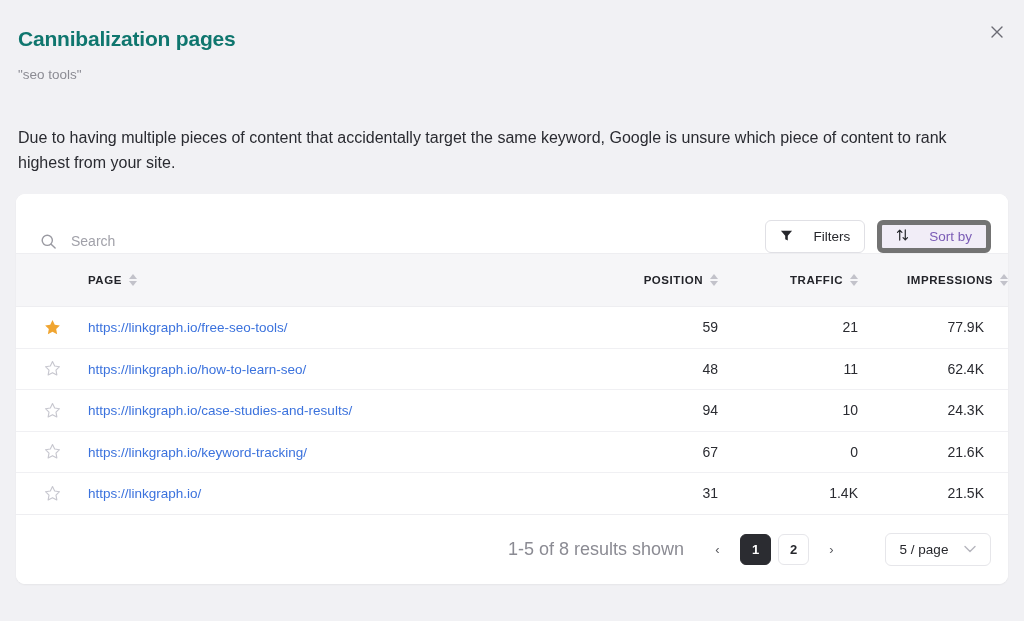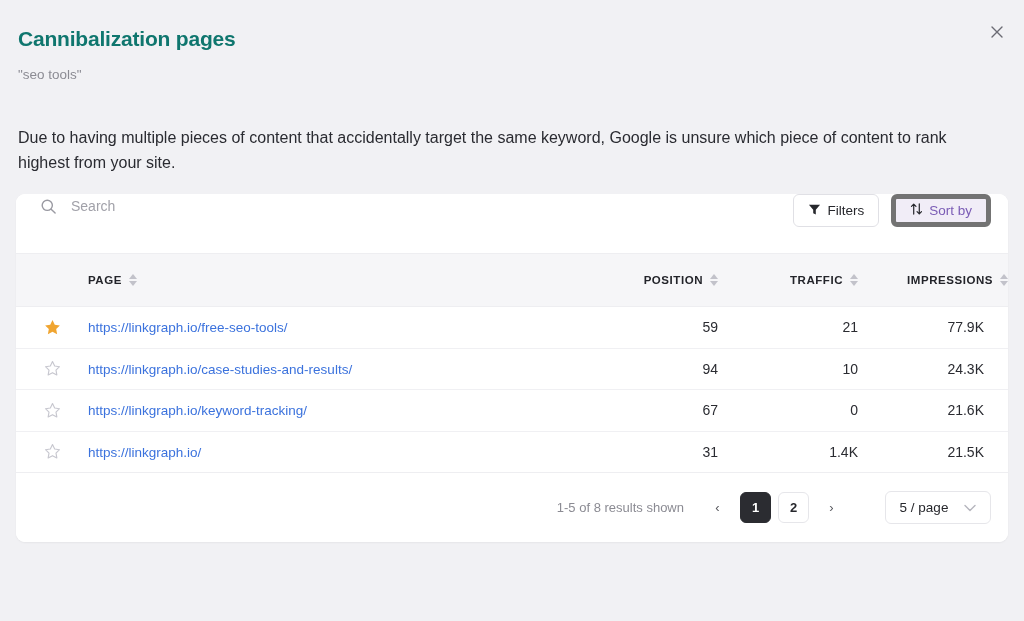--- a/index.html
+++ b/index.html
@@ -77,21 +77,21 @@
     background: #ffffff;
     border-radius: 9px;
     box-shadow: 0 1px 2px rgba(16,18,28,0.05);
     overflow: hidden;
   }
 
   
   .toolbar {
     height: 59px;
     display: flex;
-    align-items: flex-start;
+    align-items: flex-end;
     padding: 0 17px 0 12px;
     background: #fff;
   }
   .search-wrap {
     display: flex;
     align-items: center;
     flex: 1;
     gap: 14px;
     padding-left: 12px;
   }
@@ -106,21 +106,21 @@
     width: 420px;
     padding: 4px 0;
   }
   .search-input::placeholder { color: #a1a1a9; }
 
   .toolbar-actions { display: flex; align-items: center; gap: 12px; }
 
   .btn {
     display: inline-flex;
     align-items: center;
-    gap: 6px;
+    gap: 20px;
     height: 33px;
     padding: 0 14px;
     border-radius: 6px;
     font-size: 13.5px;
     font-weight: 500;
     cursor: pointer;
     font-family: "Liberation Sans", sans-serif;
     white-space: nowrap;
   }
   .btn-filters {
@@ -194,21 +194,21 @@
   .card-footer {
     height: 69px;
     display: flex;
     align-items: center;
     justify-content: flex-end;
     gap: 14px;
     padding: 0 17px 0 0;
     background: #fff;
   }
   .results-text {
-    font-size: 13px;
+    font-size: 18px;
     color: #8b8b93;
     margin-right: 4px;
   }
   .pager { display: flex; align-items: center; gap: 7px; }
   .pg-btn {
     width: 31px;
     height: 31px;
     border-radius: 6px;
     display: flex;
     align-items: center;
@@ -360,20 +360,29 @@
       </thead>
       <tbody id="table-body">
           <tr>
             <td class="cell-star"><button class="star-btn"><svg width="17" height="17" viewBox="0 0 18 18" fill="#f0a531">
                   <path d="M9 1.1 L11.4 6.1 L16.8 6.9 L12.9 10.7 L13.9 16.1 L9 13.5 L4.1 16.1 L5.1 10.7 L1.2 6.9 L6.6 6.1 Z"></path>
                 </svg></button></td>
             <td class="cell-page"><a class="page-link" href="#">https://linkgraph.io/free-seo-tools/</a></td>
             <td class="cell-num">59</td>
             <td class="cell-num">21</td>
             <td class="cell-num last">77.9K</td>
+          </tr>
+          <tr>
+            <td class="cell-star"><button class="star-btn"><svg width="17" height="17" viewBox="0 0 18 18" fill="none" stroke="#c7c7cf" stroke-width="1.2" stroke-linejoin="round">
+                  <path d="M9 1.6 L11.3 6.3 L16.4 7.1 L12.7 10.7 L13.6 15.8 L9 13.4 L4.4 15.8 L5.3 10.7 L1.6 7.1 L6.7 6.3 Z"></path>
+                </svg></button></td>
+            <td class="cell-page"><a class="page-link" href="#">https://linkgraph.io/how-to-learn-seo/</a></td>
+            <td class="cell-num">48</td>
+            <td class="cell-num">11</td>
+            <td class="cell-num last">62.4K</td>
           </tr>
           <tr>
             <td class="cell-star"><button class="star-btn"><svg width="17" height="17" viewBox="0 0 18 18" fill="none" stroke="#c7c7cf" stroke-width="1.2" stroke-linejoin="round">
                   <path d="M9 1.6 L11.3 6.3 L16.4 7.1 L12.7 10.7 L13.6 15.8 L9 13.4 L4.4 15.8 L5.3 10.7 L1.6 7.1 L6.7 6.3 Z"></path>
                 </svg></button></td>
             <td class="cell-page"><a class="page-link" href="#">https://linkgraph.io/case-studies-and-results/</a></td>
             <td class="cell-num">94</td>
             <td class="cell-num">10</td>
             <td class="cell-num last">24.3K</td>
           </tr>

